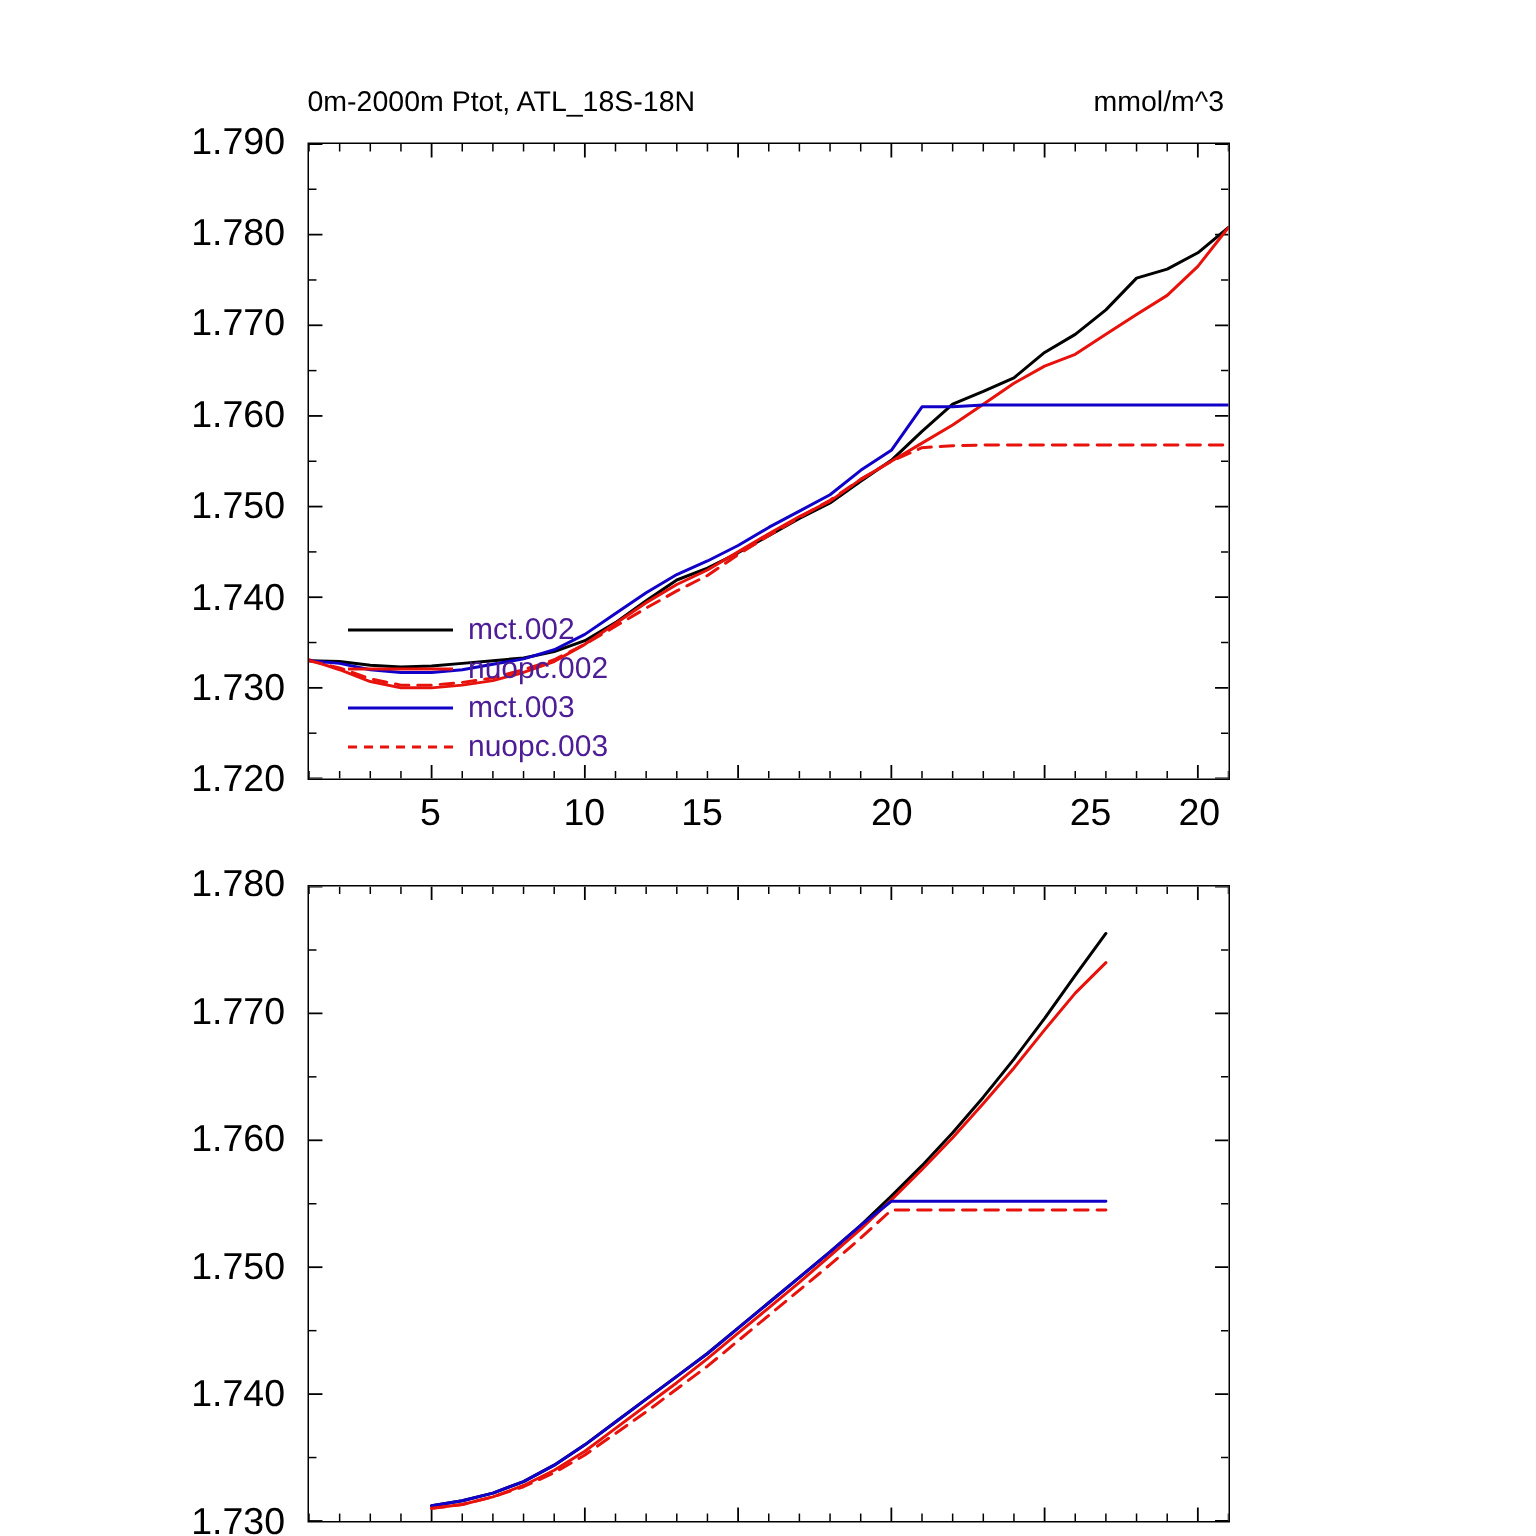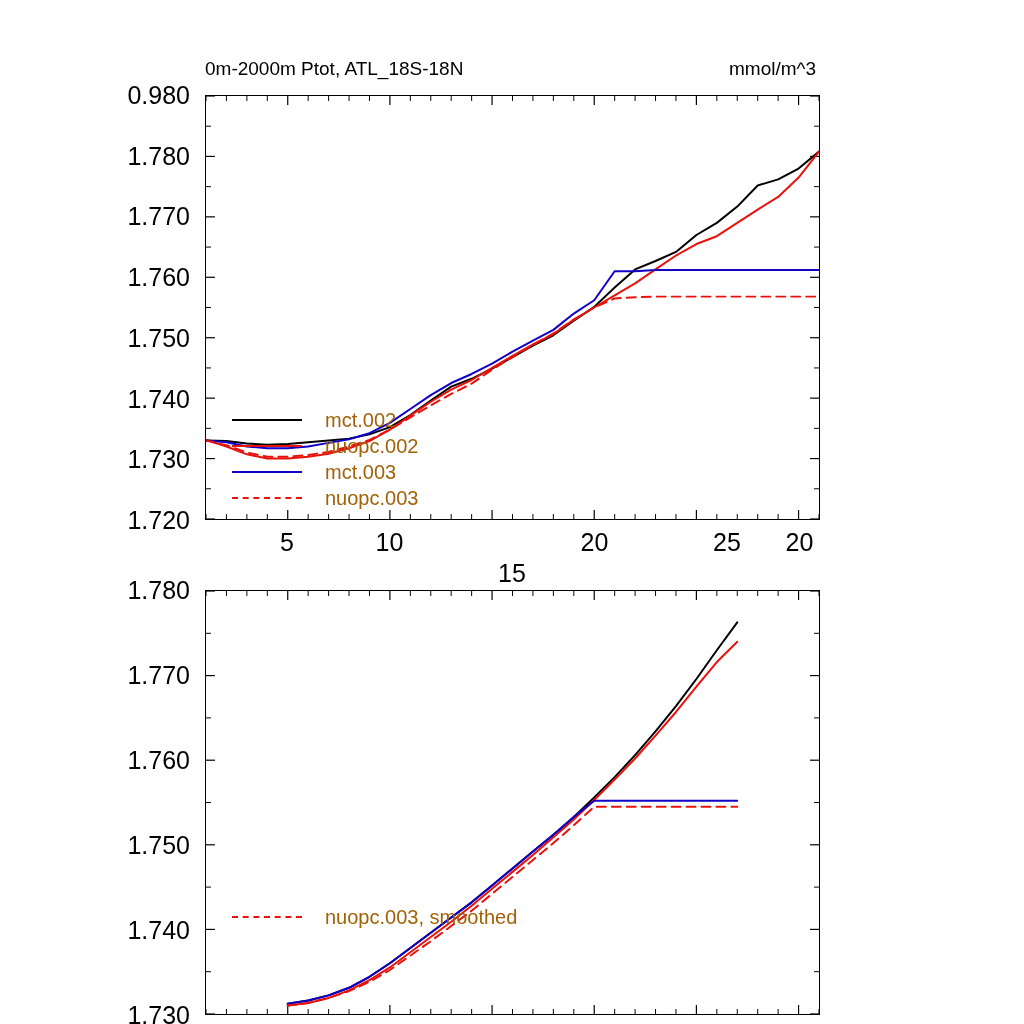--- a/index.html
+++ b/index.html
@@ -81,23 +81,22 @@
     width: 70px;
     height: 0;
     border-top-width: 2px;
     border-top-style: solid;
     margin-right: 10px;
     flex: 0 0 auto;
   }
   .legend-label {
     font-size: 20px;
     white-space: nowrap;
-    color: #a16207;
+    color: #4c1d95;
     line-height: 1;
-    margin-left: 13px;
   }
 </style>
 </head>
 <body>
 
 <div id="root">
 
   <div class="panel">
 
     <div class="title-left" style="left:205px; top:58px;">0m-2000m Ptot, ATL_18S-18N</div>
@@ -205,26 +204,26 @@
     </div>
 
     <div id="ylabels-top">
         <div class="ytick-label" style="left: 60px; width: 130px; top: 520px;">1.720</div>
         <div class="ytick-label" style="left: 60px; width: 130px; top: 459.286px;">1.730</div>
         <div class="ytick-label" style="left: 60px; width: 130px; top: 398.571px;">1.740</div>
         <div class="ytick-label" style="left: 60px; width: 130px; top: 337.857px;">1.750</div>
         <div class="ytick-label" style="left: 60px; width: 130px; top: 277.143px;">1.760</div>
         <div class="ytick-label" style="left: 60px; width: 130px; top: 216.429px;">1.770</div>
         <div class="ytick-label" style="left: 60px; width: 130px; top: 155.714px;">1.780</div>
-        <div class="ytick-label" style="left: 60px; width: 130px; top: 95px;">0.980</div>
+        <div class="ytick-label" style="left: 60px; width: 130px; top: 95px;">1.790</div>
       </div>
     <div id="xlabels-top">
         <div class="xtick-label" style="left: 287px; top: 528px;">5</div>
         <div class="xtick-label" style="left: 389.5px; top: 528px;">10</div>
-        <div class="xtick-label" style="left: 512px; top: 528px; margin-top: 31px;">15</div>
+        <div class="xtick-label" style="left: 468px; top: 528px;">15</div>
         <div class="xtick-label" style="left: 594.5px; top: 528px;">20</div>
         <div class="xtick-label" style="left: 697px; top: 528px; margin-left: 30px;">25</div>
         <div class="xtick-label" style="left: 799.5px; top: 528px;">20</div>
       </div>
 
     <div class="legend" style="left:232px; top:408px;">
       <div class="legend-row">
         <span class="legend-swatch" style="border-top-color:#000000; border-top-style:solid;"></span>
         <span class="legend-label">mct.002</span>
       </div>
@@ -342,20 +341,16 @@
         <div class="ytick-label" style="left: 60px; width: 130px; top: 1015px;">1.730</div>
         <div class="ytick-label" style="left: 60px; width: 130px; top: 930px;">1.740</div>
         <div class="ytick-label" style="left: 60px; width: 130px; top: 845px;">1.750</div>
         <div class="ytick-label" style="left: 60px; width: 130px; top: 760px;">1.760</div>
         <div class="ytick-label" style="left: 60px; width: 130px; top: 675px;">1.770</div>
         <div class="ytick-label" style="left: 60px; width: 130px; top: 590px;">1.780</div>
       </div>
     <div id="xlabels-bottom"></div>
 
     <div class="legend" style="left:232px; top:905px;">
-      <div class="legend-row">
-        <span class="legend-swatch" style="border-top-color:#e8120c; border-top-style:dashed;"></span>
-        <span class="legend-label">nuopc.003, smoothed</span>
-      </div>
     </div>
   </div>
 
 </div>
 
 </body></html>

